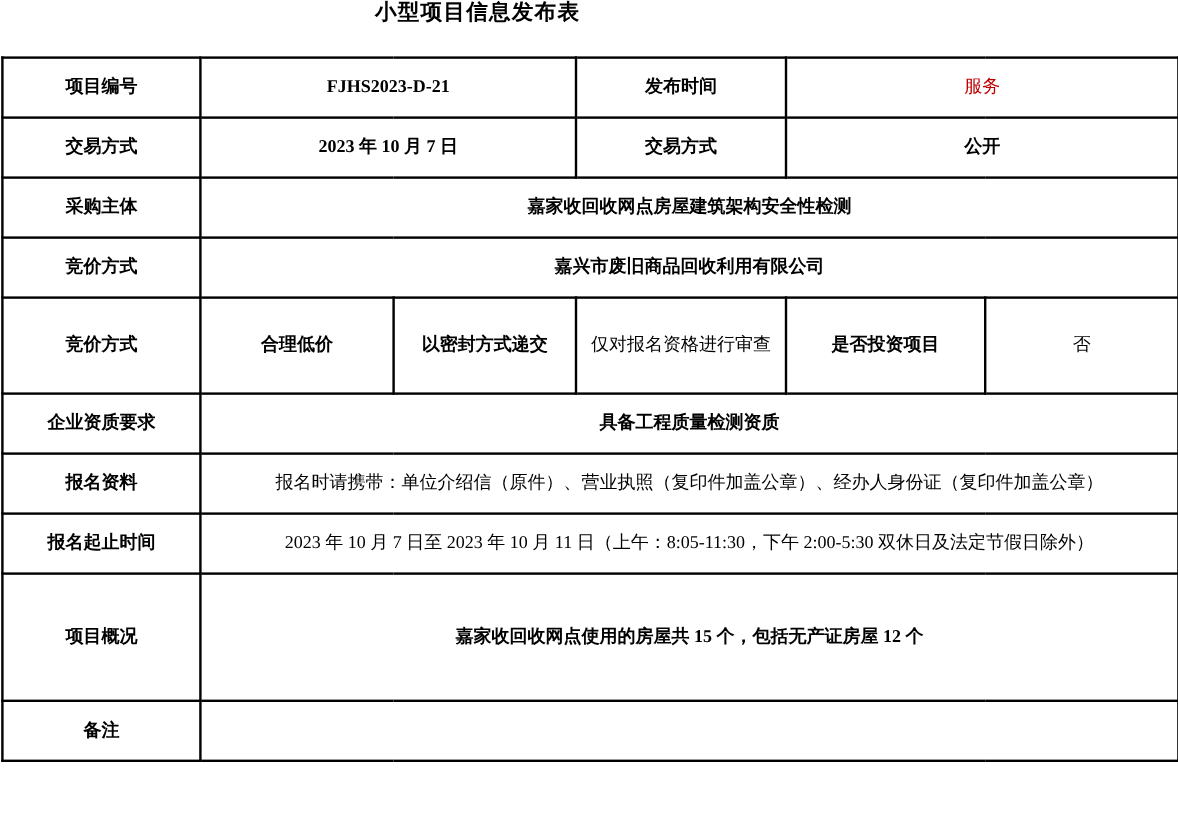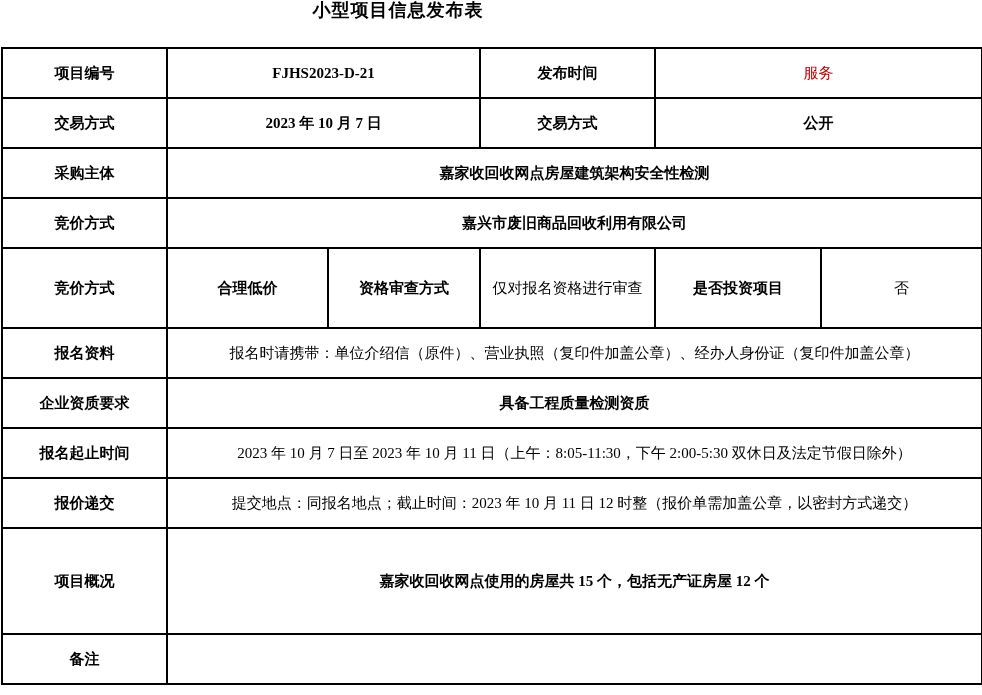--- a/index.html
+++ b/index.html
@@ -81,40 +81,36 @@
       <td class="lbl">采购主体</td>
       <td class="val-b" colspan="5">嘉家收回收网点房屋建筑架构安全性检测</td>
     </tr>
     <tr class="r-std">
       <td class="lbl">竞价方式</td>
       <td class="val-b" colspan="5">嘉兴市废旧商品回收利用有限公司</td>
     </tr>
     <tr class="r-bid">
       <td class="lbl">竞价方式</td>
       <td class="val-b">合理低价</td>
-      <td class="lbl">资格审查方式</td>
+      <td class="lbl">以密封方式递交</td>
       <td class="val-r">仅对报名资格进行审查</td>
       <td class="lbl">是否投资项目</td>
       <td class="val-r">否</td>
+    </tr>
+    <tr class="r-std">
+      <td class="lbl">企业资质要求</td>
+      <td class="val-b" colspan="5">具备工程质量检测资质</td>
     </tr>
     <tr class="r-std">
       <td class="lbl">报名资料</td>
       <td class="val-r" colspan="5">报名时请携带：单位介绍信（原件）、营业执照（复印件加盖公章）、经办人身份证（复印件加盖公章）</td>
     </tr>
     <tr class="r-std">
-      <td class="lbl">企业资质要求</td>
-      <td class="val-b" colspan="5">具备工程质量检测资质</td>
-    </tr>
-    <tr class="r-std">
       <td class="lbl">报名起止时间</td>
       <td class="val-r" colspan="5">2023 年 10 月 7 日至 2023 年 10 月 11 日（上午：8:05-11:30，下午 2:00-5:30 双休日及法定节假日除外）</td>
-    </tr>
-    <tr class="r-std">
-      <td class="lbl">报价递交</td>
-      <td class="val-r" colspan="5">提交地点：同报名地点；截止时间：2023 年 10 月 11 日 12 时整（报价单需加盖公章，以密封方式递交）</td>
     </tr>
     <tr class="r-ovw">
       <td class="lbl">项目概况</td>
       <td class="val-b" colspan="5">嘉家收回收网点使用的房屋共 15 个，包括无产证房屋 12 个</td>
     </tr>
     <tr class="r-std">
       <td class="lbl">备注</td>
       <td class="val-r" colspan="5"></td>
     </tr>
   </tbody>

